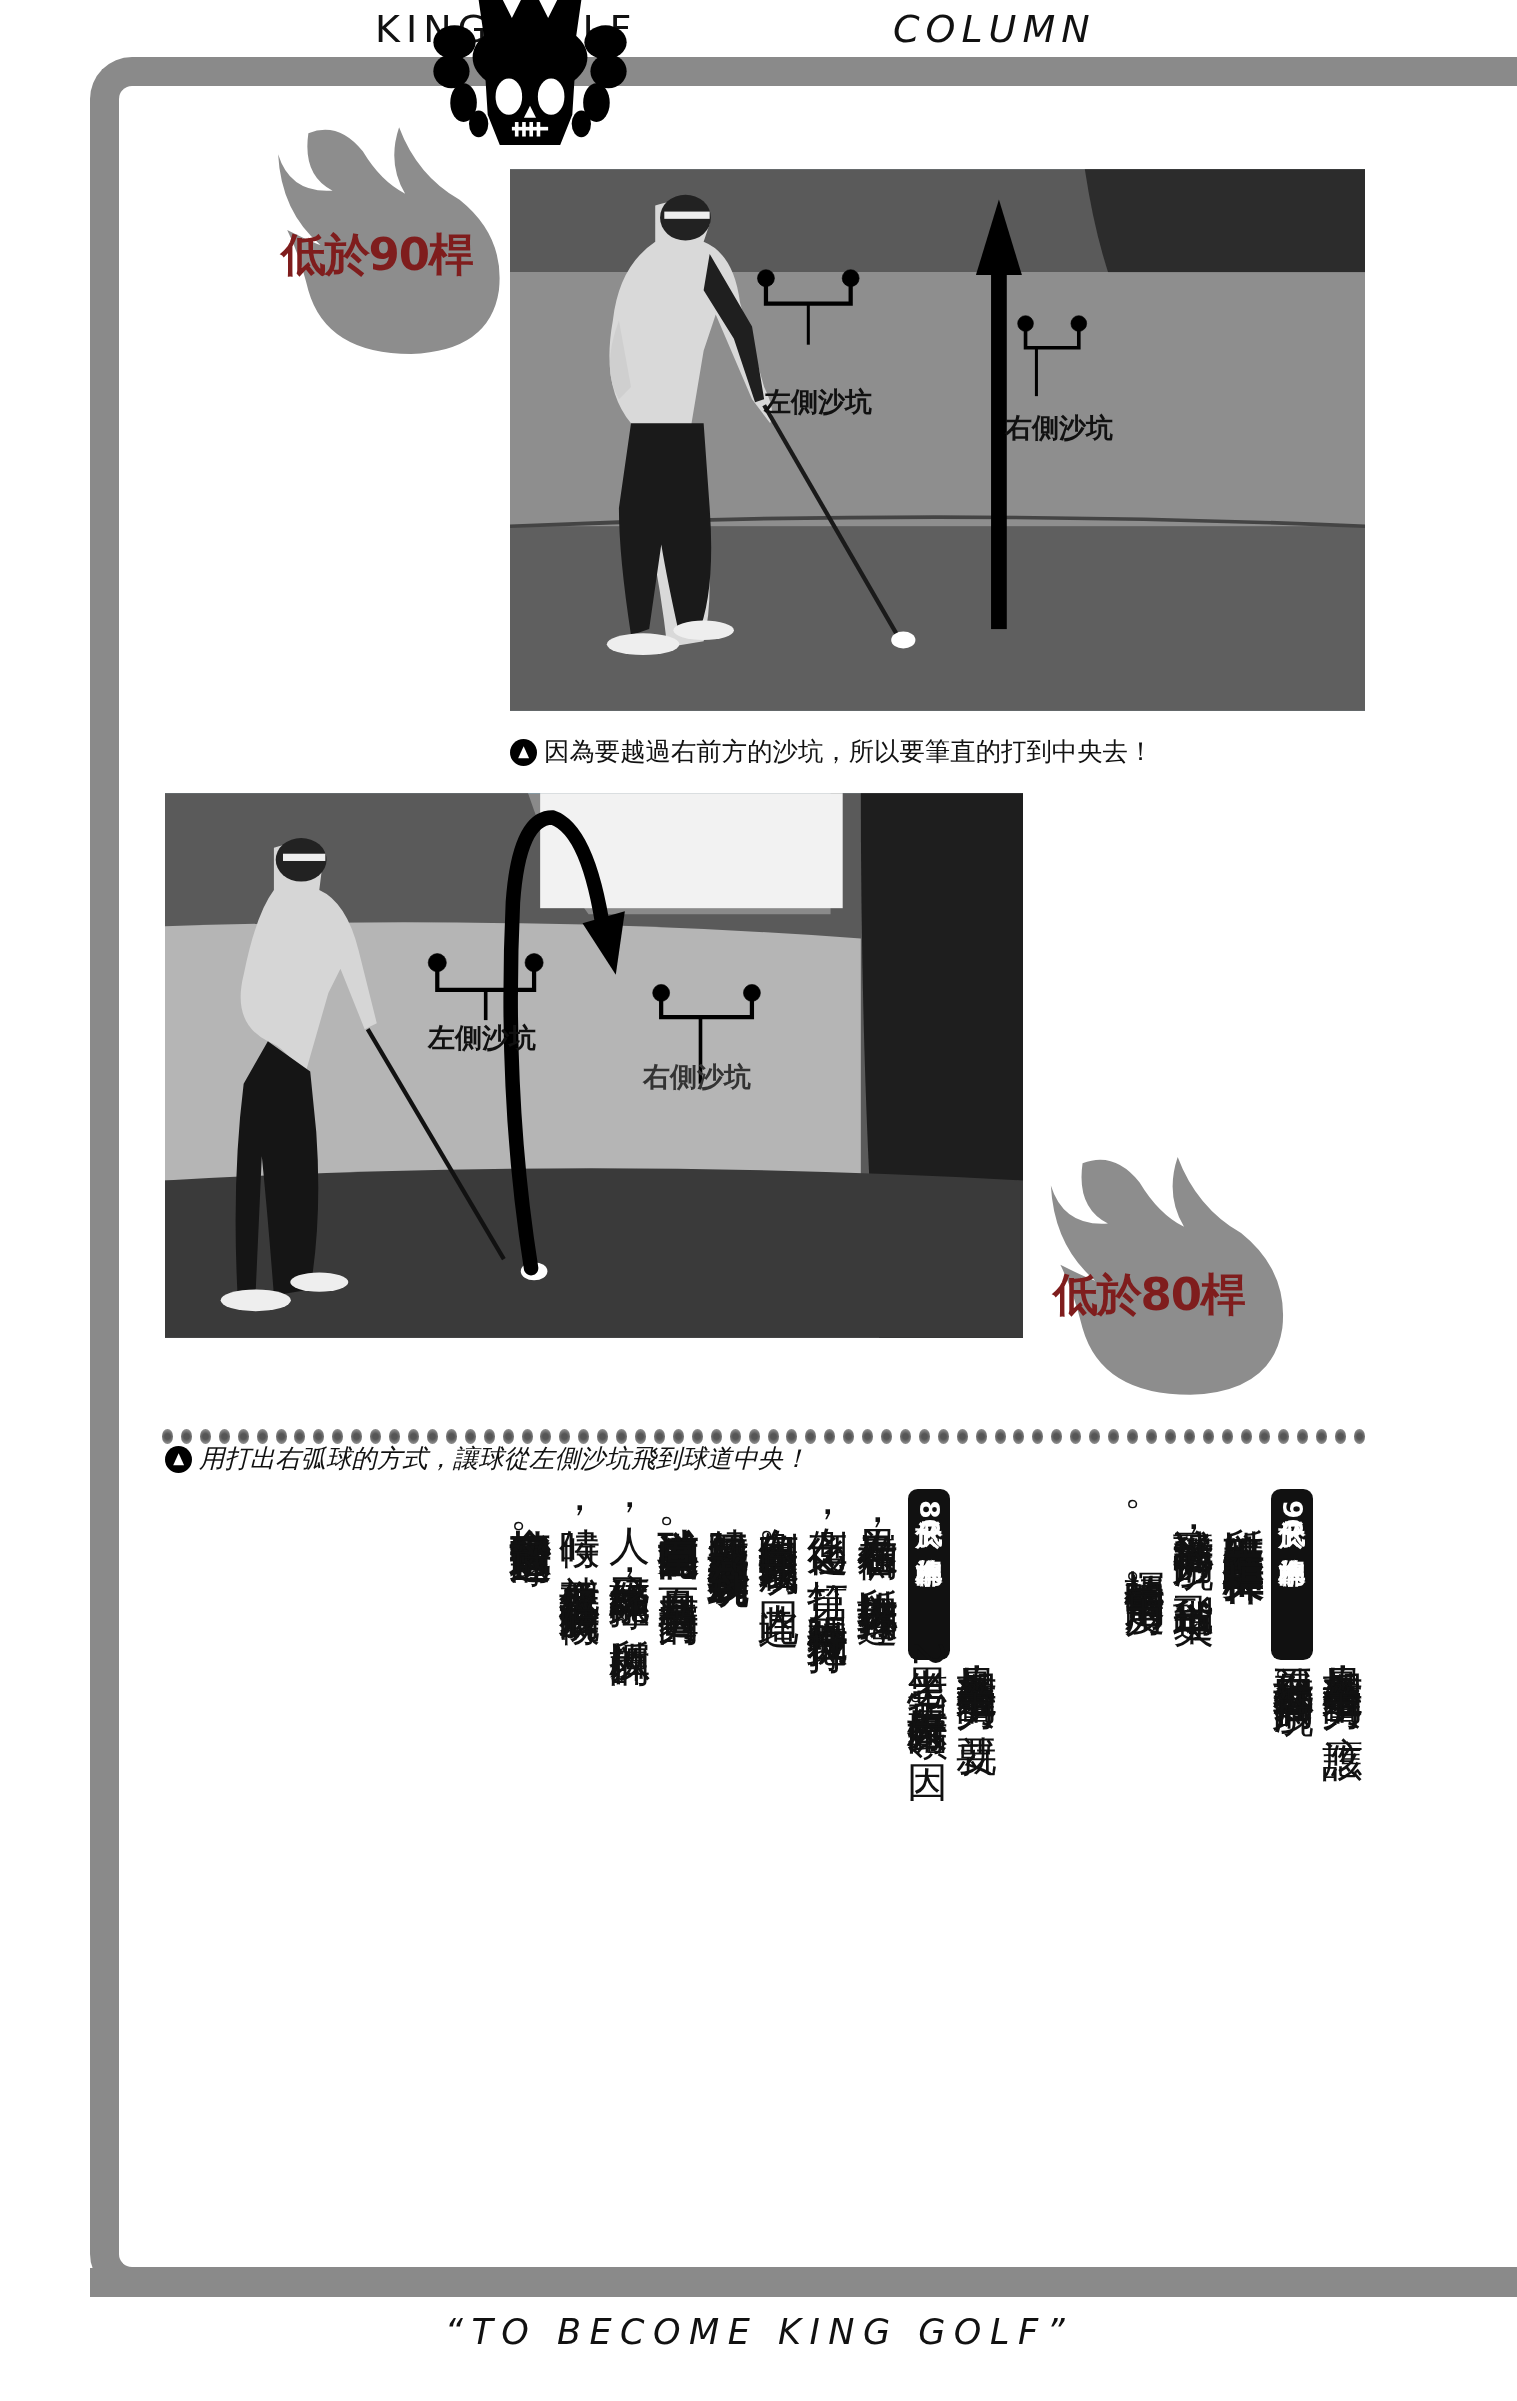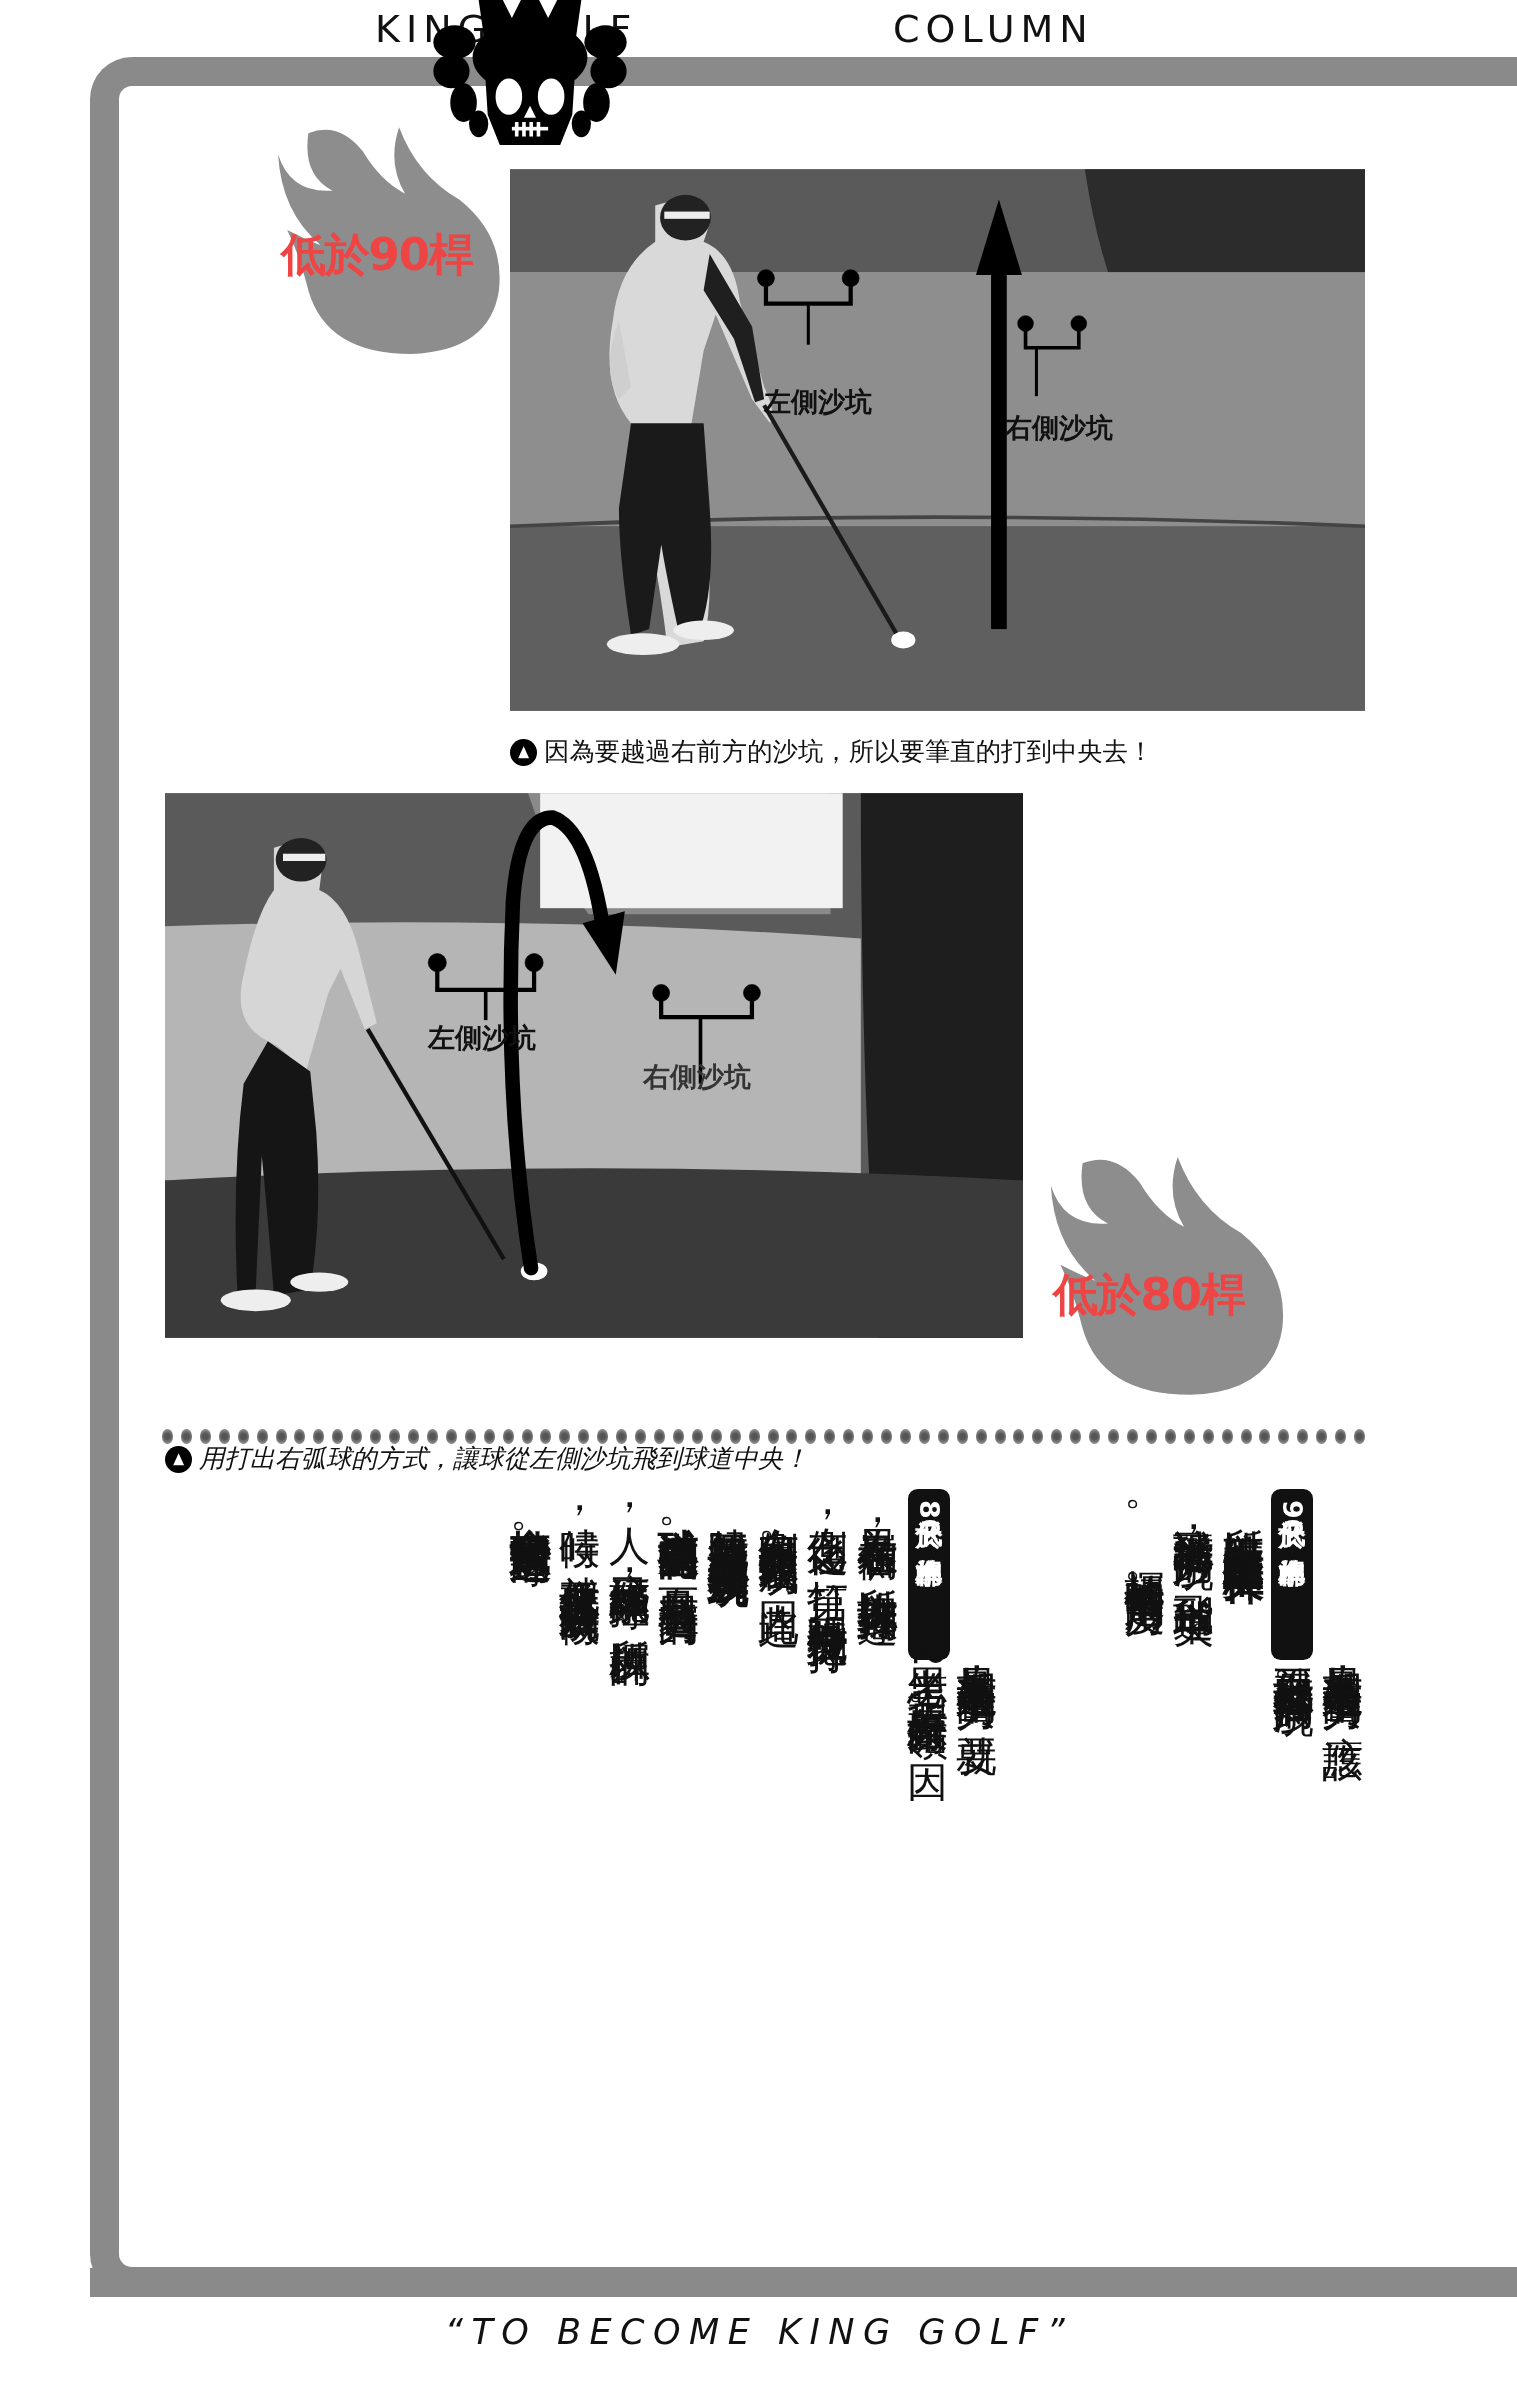--- a/index.html
+++ b/index.html
@@ -8,40 +8,40 @@
   .hdr-text{position:absolute;top:7.3px;font-family:"DejaVu Sans","Liberation Sans",sans-serif;font-size:38px;letter-spacing:6px;font-weight:400;color:#111;}
   
   .frame{position:absolute;left:90px;top:57px;width:1452px;height:2239px;border:29px solid #8a8a8a;border-right:none;border-radius:42px 0 0 42px;box-sizing:border-box;
     background-image:none;}
   .footer-bar{position:absolute;left:90px;top:2268px;width:1428px;height:29px;background:#8a8a8a;}
   .footer-text{position:absolute;left:0;width:1518px;top:2312px;text-align:center;font-size:35px;letter-spacing:8.5px;color:#111;font-style:italic;}
   
   .skull{position:absolute;left:421px;top:0;width:218px;height:148px;}
   
   .flame{position:absolute;}
-  .flame-label{position:absolute;font-weight:900;font-size:45px;color:#ef4444;white-space:nowrap;letter-spacing:-1.2px;}
+  .flame-label{position:absolute;font-weight:900;font-size:45px;color:#7f1d1d;white-space:nowrap;letter-spacing:-1.2px;}
   
   .photo{position:absolute;overflow:hidden;background:#7dd3fc;}
   .photo svg{position:absolute;left:0;top:0;}
   .bunker-label{position:absolute;font-weight:900;font-size:27px;color:#111;white-space:nowrap;}
   .caption{position:absolute;font-size:25.4px;white-space:nowrap;color:#111;display:flex;align-items:center;gap:7px;}
   .cap-icon{display:inline-flex;width:27px;height:27px;border-radius:50%;background:#000;align-items:center;justify-content:center;}
   
   .divider{position:absolute;left:162px;top:1429px;width:1204px;height:17px;display:flex;justify-content:space-between;}
   .divider span{width:11px;height:14.5px;border-radius:50%;background:radial-gradient(circle,#555 30%,#888 70%);}
   
   .vcol{position:absolute;writing-mode:vertical-rl;font-size:41px;line-height:48px;letter-spacing:2.4px;color:#111;white-space:pre-wrap;}
   .vcol b{font-weight:900;}
   .badge{position:absolute;background:#111;color:#fff;border-radius:9.7px;writing-mode:vertical-rl;font-size:27px;line-height:30px;font-weight:700;padding:11px 6px;letter-spacing:0;}
 </style>
 </head>
 <body>
 
 <div class="hdr-text" style="left:375px;">KING GOLF</div>
-<div class="hdr-text" style="left:893px;">COLUMN</div>
+<div class="hdr-text" style="left:893px;font-style:italic;">COLUMN</div>
 
 <div class="frame"></div>
 <div class="footer-bar"></div>
 
 <svg class="skull" viewBox="0 0 360 245">
   <g fill="#000">
     <polygon points="95,0 135,0 150,30 165,0 195,0 210,30 225,0 265,0 255,70 105,70"></polygon>
     <ellipse cx="180" cy="95" rx="95" ry="60"></ellipse>
     <ellipse cx="55" cy="70" rx="35" ry="28"></ellipse>
     <ellipse cx="305" cy="70" rx="35" ry="28"></ellipse>

